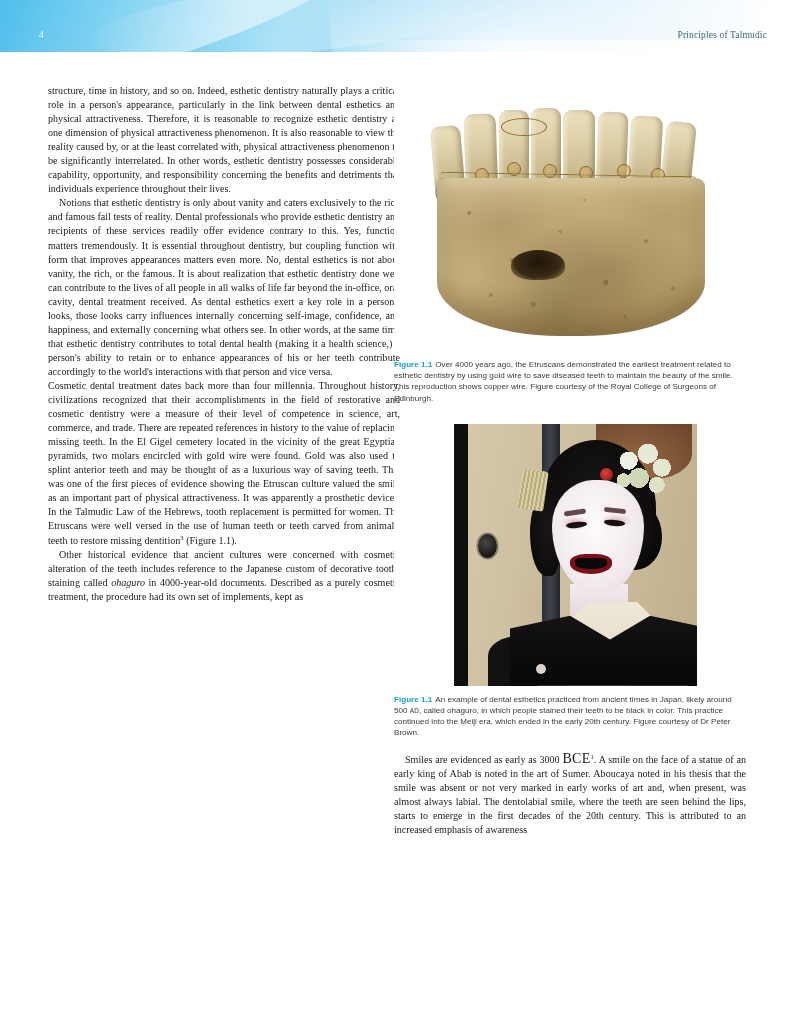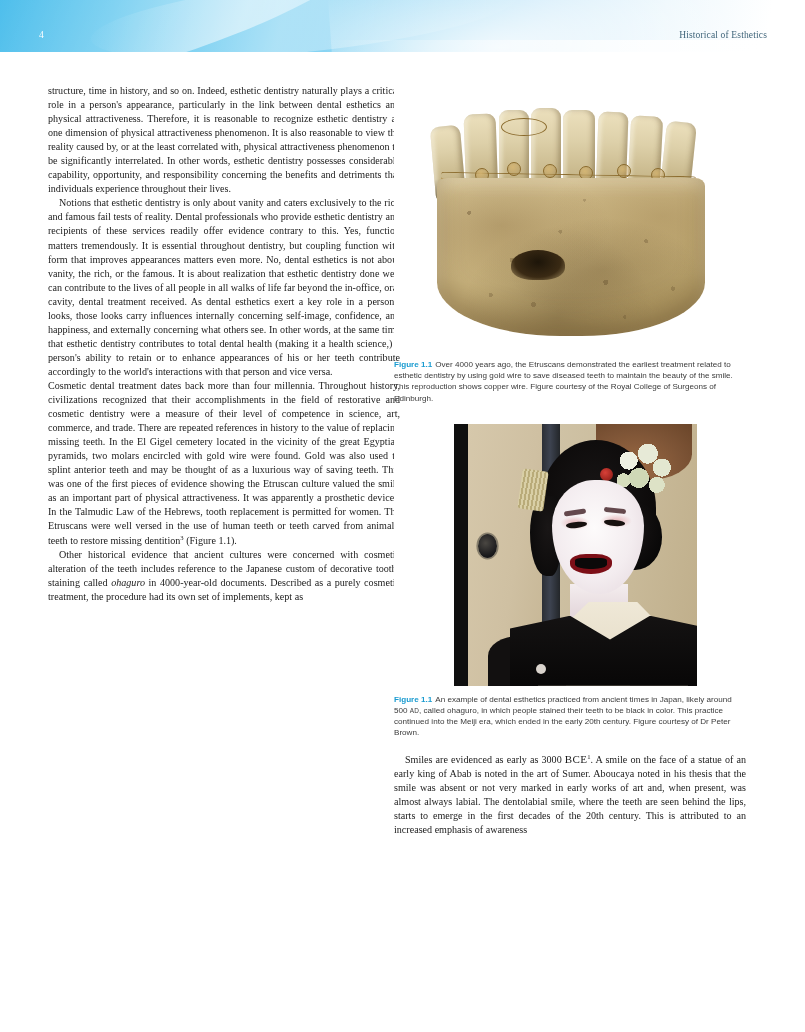--- a/index.html
+++ b/index.html
@@ -97,21 +97,21 @@
     margin: 0;
   }
   .bodytext + .bodytext { text-indent: 11px; }
   .bodytext i { }
   .bodytext sup {
     font-size: 6.6px;
     vertical-align: super;
     line-height: 0;
   }
   .smallcaps {
-    font-size: 11px;
+    font-size: 14px;
     letter-spacing: 0.3px;
   }
 
   
   #section-heading {
     margin: 22px 0 6px 0;
     padding: 3px 0 4px 7px;
     background: linear-gradient(to right, #eaf6fb 0%, #eaf6fb 88%, #f7fcfe 100%);
     font-family: "Liberation Sans", sans-serif;
     font-weight: 400;
@@ -335,21 +335,21 @@
 </head>
 <body>
 
 <div id="page-header">
   <div class="swoosh-a"></div>
   <div class="swoosh-b"></div>
   <div class="swoosh-c"></div>
   <div class="band-fade-bottom"></div>
 </div>
 <div id="folio">4</div>
-<div id="running-head">Historical of Esthetics</div>
+<div id="running-head">Principles of Talmudic</div>
 
 <div class="col" id="left-col">
 
   <p class="bodytext">structure, time in history, and so on. Indeed, esthetic dentistry naturally plays a critical role in a person's appearance, particularly in the link between dental esthetics and physical attractiveness. Therefore, it is reasonable to recognize esthetic dentistry as one dimension of physical attractiveness phenomenon. It is also reasonable to view the reality caused by, or at the least correlated with, physical attractiveness phenomenon to be significantly interrelated. In other words, esthetic dentistry possesses considerable capability, opportunity, and responsibility concerning the benefits and detriments that individuals experience throughout their lives.</p>
 
   <p class="bodytext">Notions that esthetic dentistry is only about vanity and caters exclusively to the rich and famous fail tests of reality. Dental professionals who provide esthetic dentistry and recipients of these services readily offer evidence contrary to this. Yes, function matters tremendously. It is essential throughout dentistry, but coupling function with form that improves appearances matters even more. No, dental esthetics is not about vanity, the rich, or the famous. It is about realization that esthetic dentistry done well can contribute to the lives of all people in all walks of life far beyond the in-office, oral cavity, dental treatment received. As dental esthetics exert a key role in a person's looks, those looks carry influences internally concerning self-image, confidence, and happiness, and externally concerning what others see. In other words, at the same time that esthetic dentistry contributes to total dental health (making it a health science,) a person's ability to retain or to enhance appearances of his or her teeth contribute accordingly to the world's interactions with that person and vice versa.</p>
 
 
   <p class="bodytext" style="text-indent:0"><span>Cosmetic dental treatment dates back more than four millennia. Throughout history, civilizations recognized that their accomplishments in the field of restorative and cosmetic dentistry were a measure of their level of competence in science, art, commerce, and trade. There are repeated references in history to the value of replacing missing teeth. In the El Gigel cemetery located in the vicinity of the great Egyptian pyramids, two molars encircled with gold wire were found. Gold was also used to splint anterior teeth and may be thought of as a luxurious way of saving teeth. This was one of the first pieces of evidence showing the Etruscan culture valued the smile as an important part of physical attractiveness. It was apparently a prosthetic device.</span><sup>2</sup><span> In the Talmudic Law of the Hebrews, tooth replacement is permitted for women. The Etruscans were well versed in the use of human teeth or teeth carved from animal's teeth to restore missing dentition</span><sup>3</sup><span> (Figure 1.1).</span></p>
 

